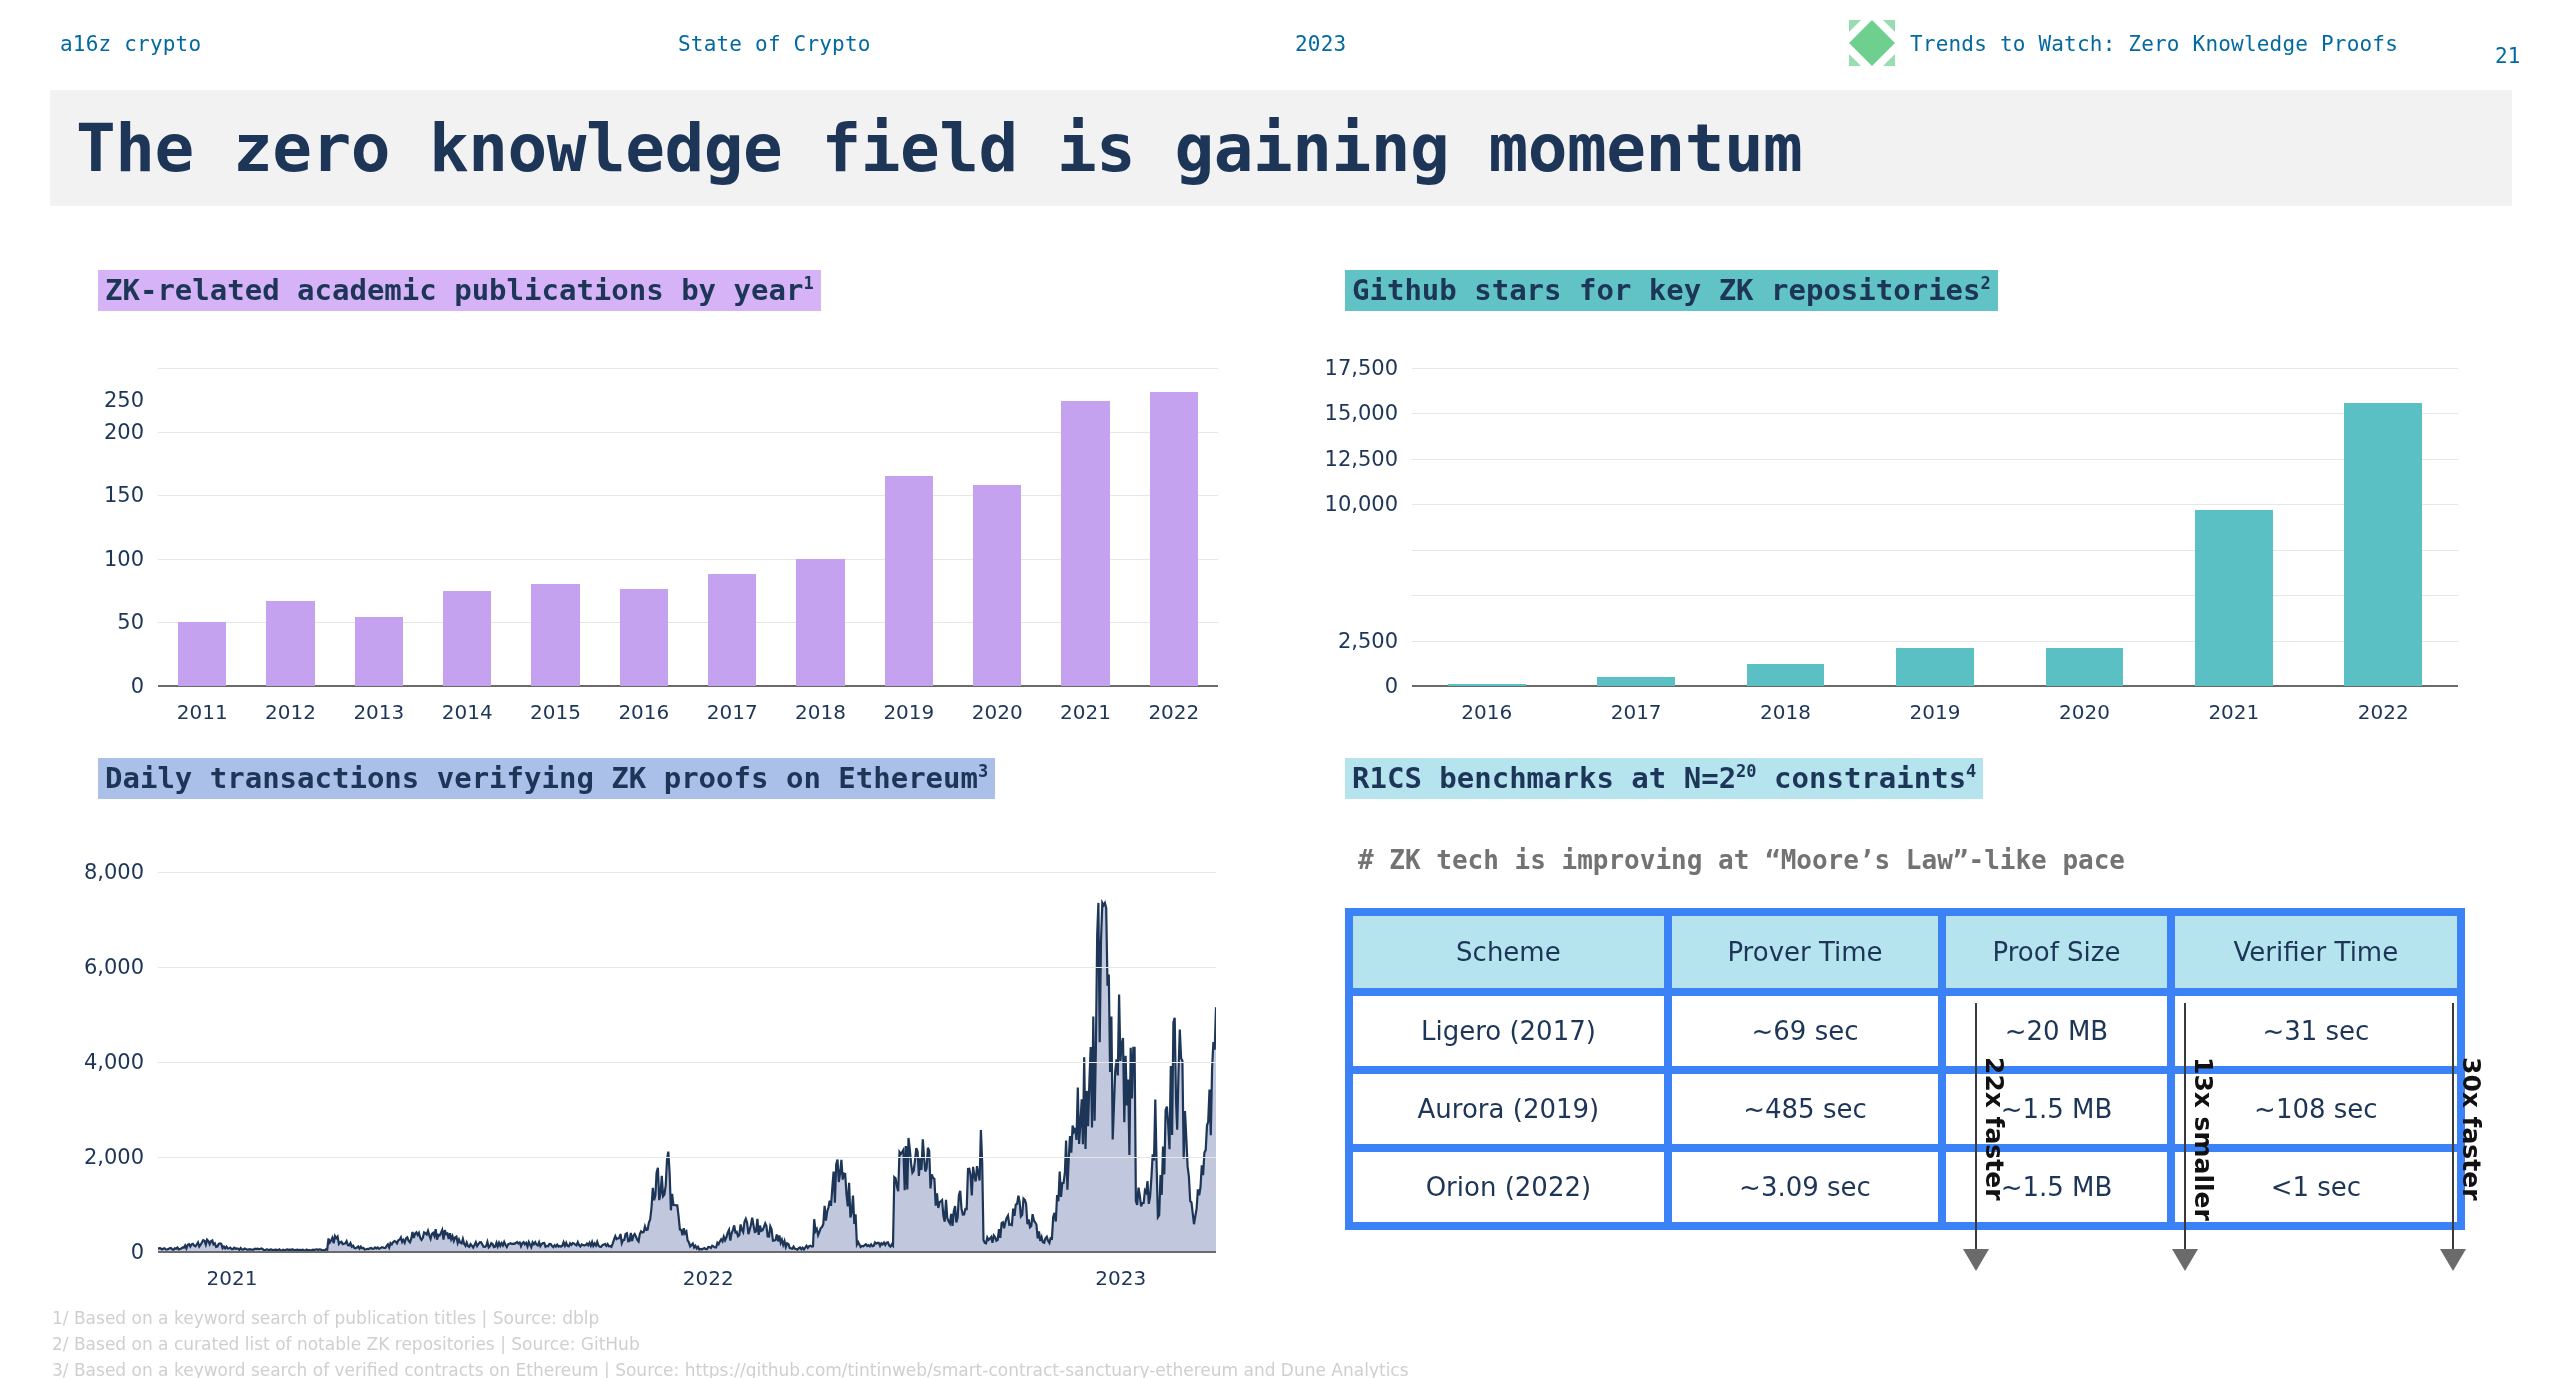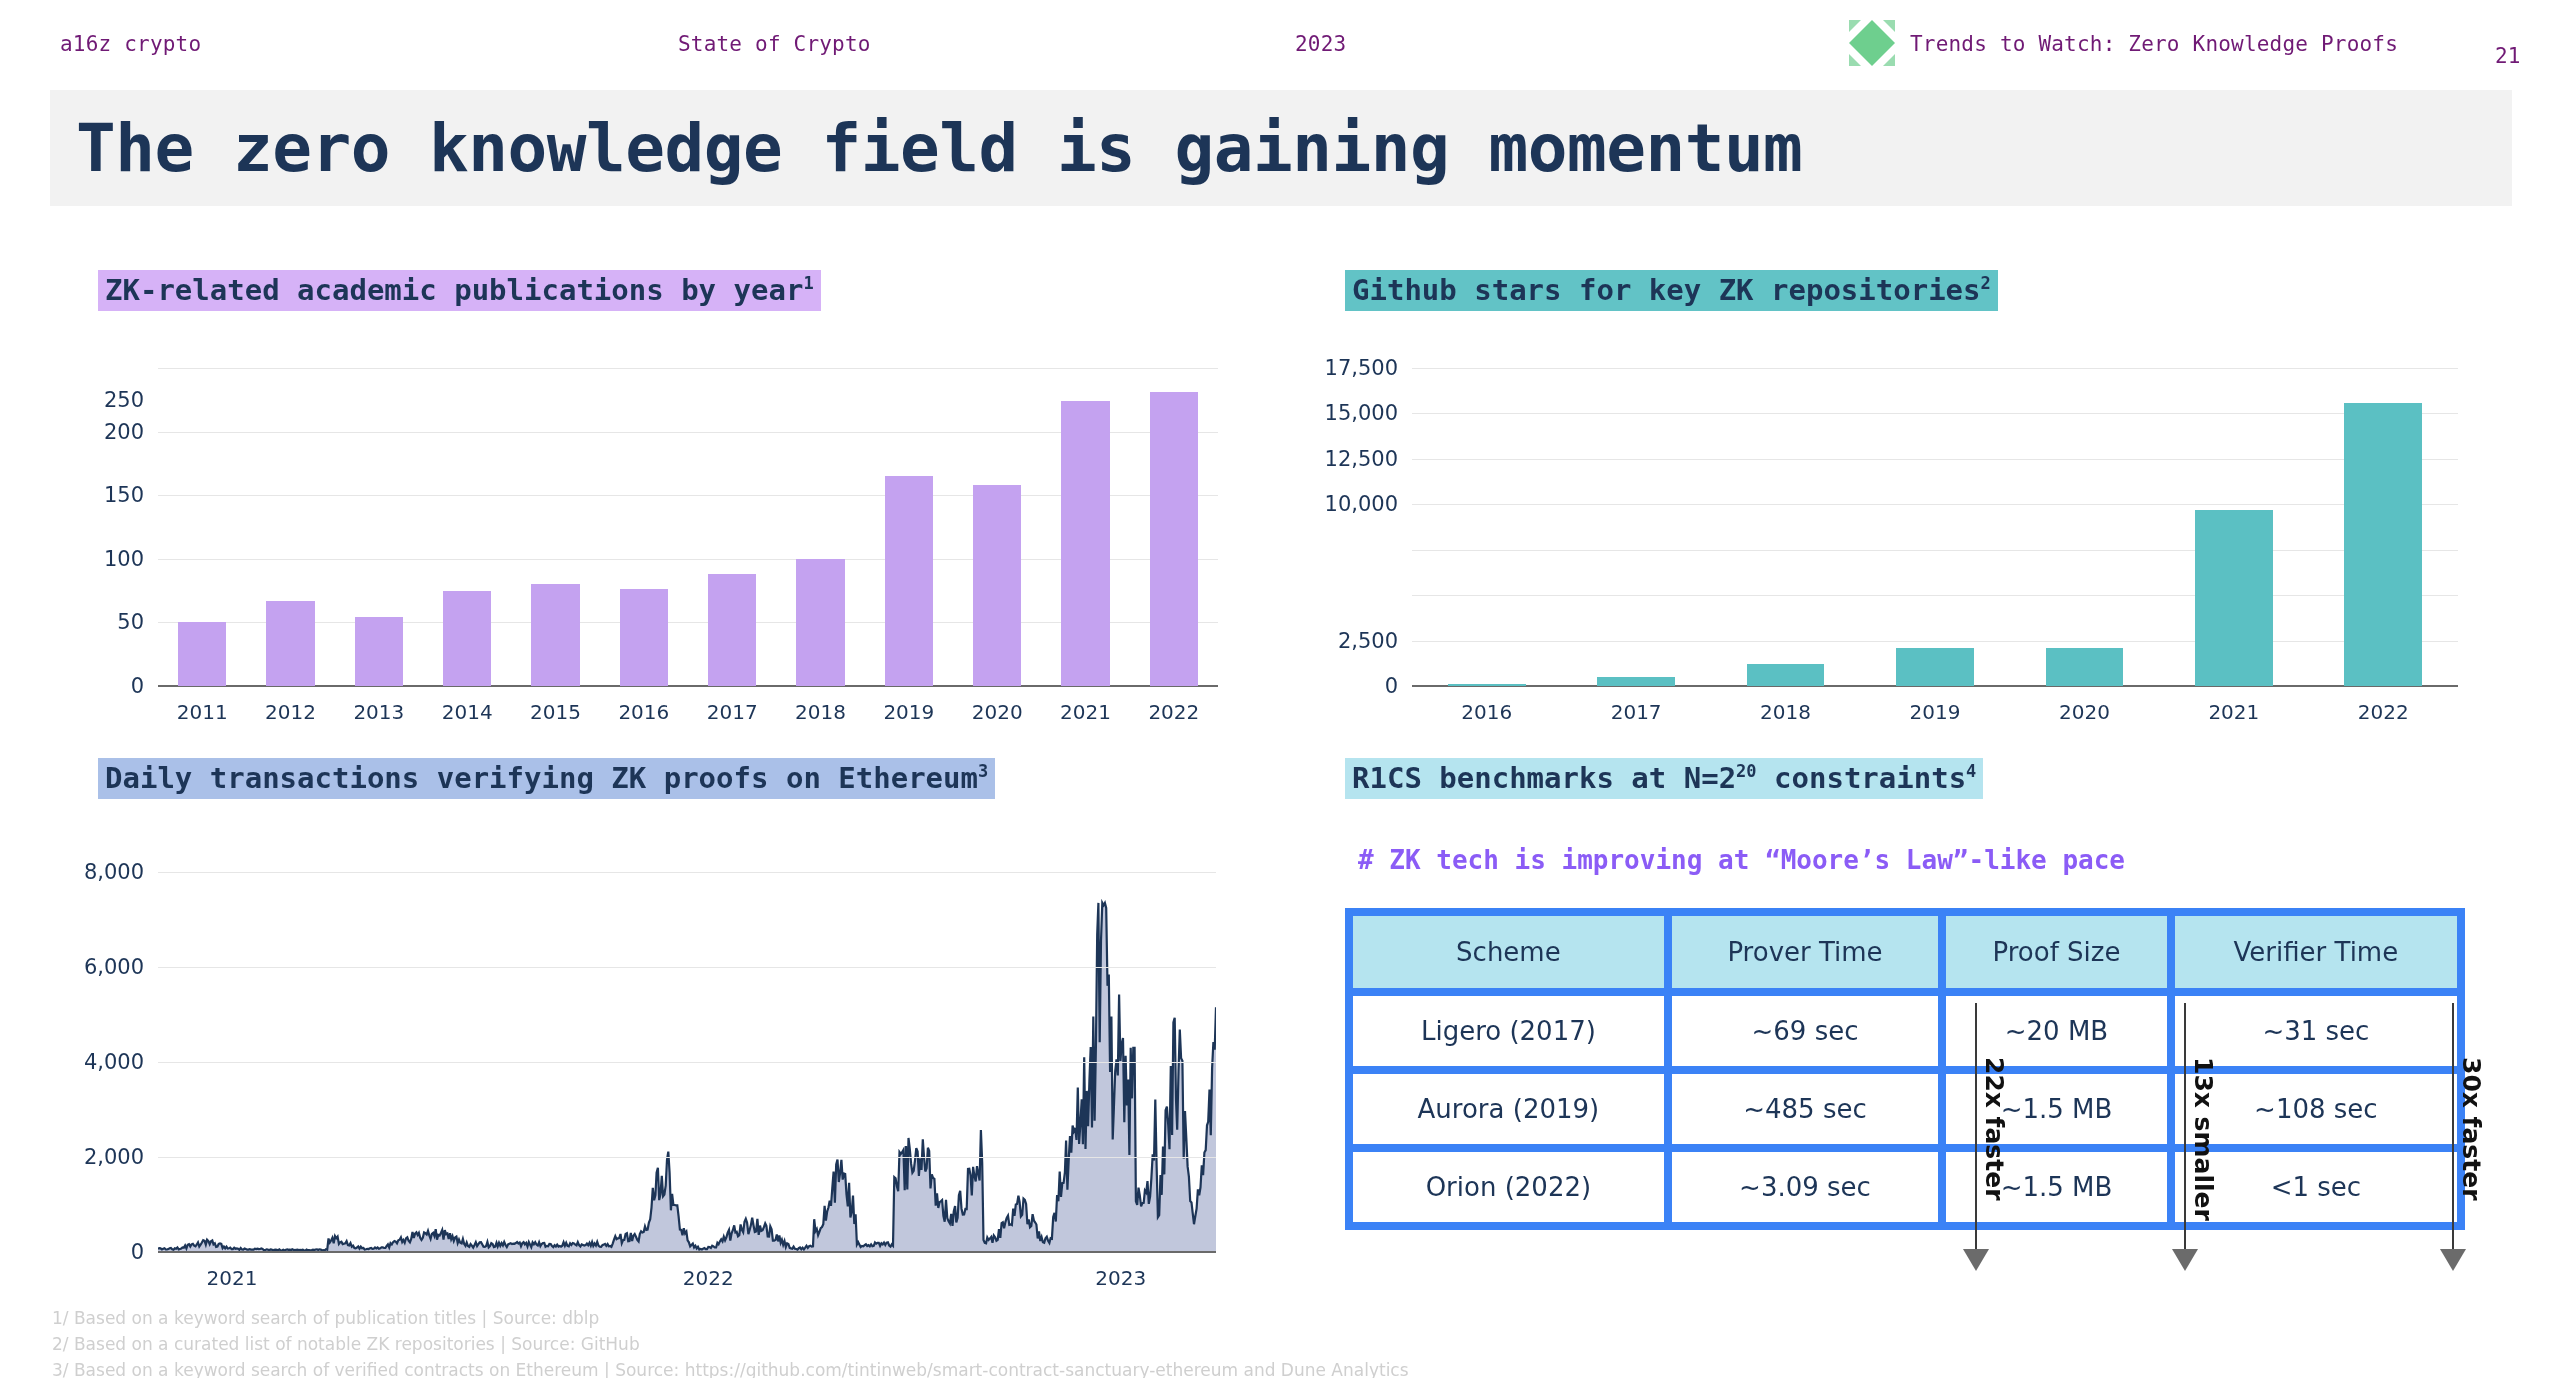--- a/index.html
+++ b/index.html
@@ -9,21 +9,21 @@
     font-family: "Liberation Sans", sans-serif;
     overflow: hidden;
   }
   .slide { position: relative; width: 2560px; height: 1378px; background: #fff; }
 
   
   .hdr {
     position: absolute; top: 0; left: 0; width: 2560px; height: 88px;
     display: flex; align-items: center;
     font-family: "DejaVu Sans Mono", monospace;
-    font-size: 21px; color: #701a75; letter-spacing: .2px;
+    font-size: 21px; color: #0369a1; letter-spacing: .2px;
   }
   .hdr-brand { position: absolute; left: 60px; }
   .hdr-report { position: absolute; left: 678px; }
   .hdr-year { position: absolute; left: 1295px; }
   .hdr-section { position: absolute; left: 1910px; white-space: nowrap; }
   .hdr-page { position: absolute; left: 2495px; margin-top: 24px; }
   .logo-wrap {
     position: absolute; left: 1845px; top: 16px;
     width: 54px; height: 54px;
   }
@@ -86,21 +86,21 @@
 
   
   #chart3 { top: 872px; left: 158px; }
   #chart3 .plot { width: 1058px; height: 380px; }
   #chart3 svg { position: absolute; inset: 0; width: 100%; height: 100%; }
 
   
   .tbl-note {
     position: absolute; top: 845px; left: 1358px;
     font-family: "DejaVu Sans Mono", monospace;
-    font-size: 26px; font-weight: bold; color: #8b5cf6; white-space: nowrap;
+    font-size: 26px; font-weight: bold; color: #737373; white-space: nowrap;
   }
   .bench {
     position: absolute; top: 908px; left: 1345px;
     width: 1120px; border-collapse: collapse;
     font-family: "DejaVu Sans", sans-serif;
     font-size: 26px; color: #1d3557; background: #fff;
   }
   .bench th, .bench td {
     border: 8px solid #3b82f6; text-align: center;
     height: 78px; font-weight: normal;

